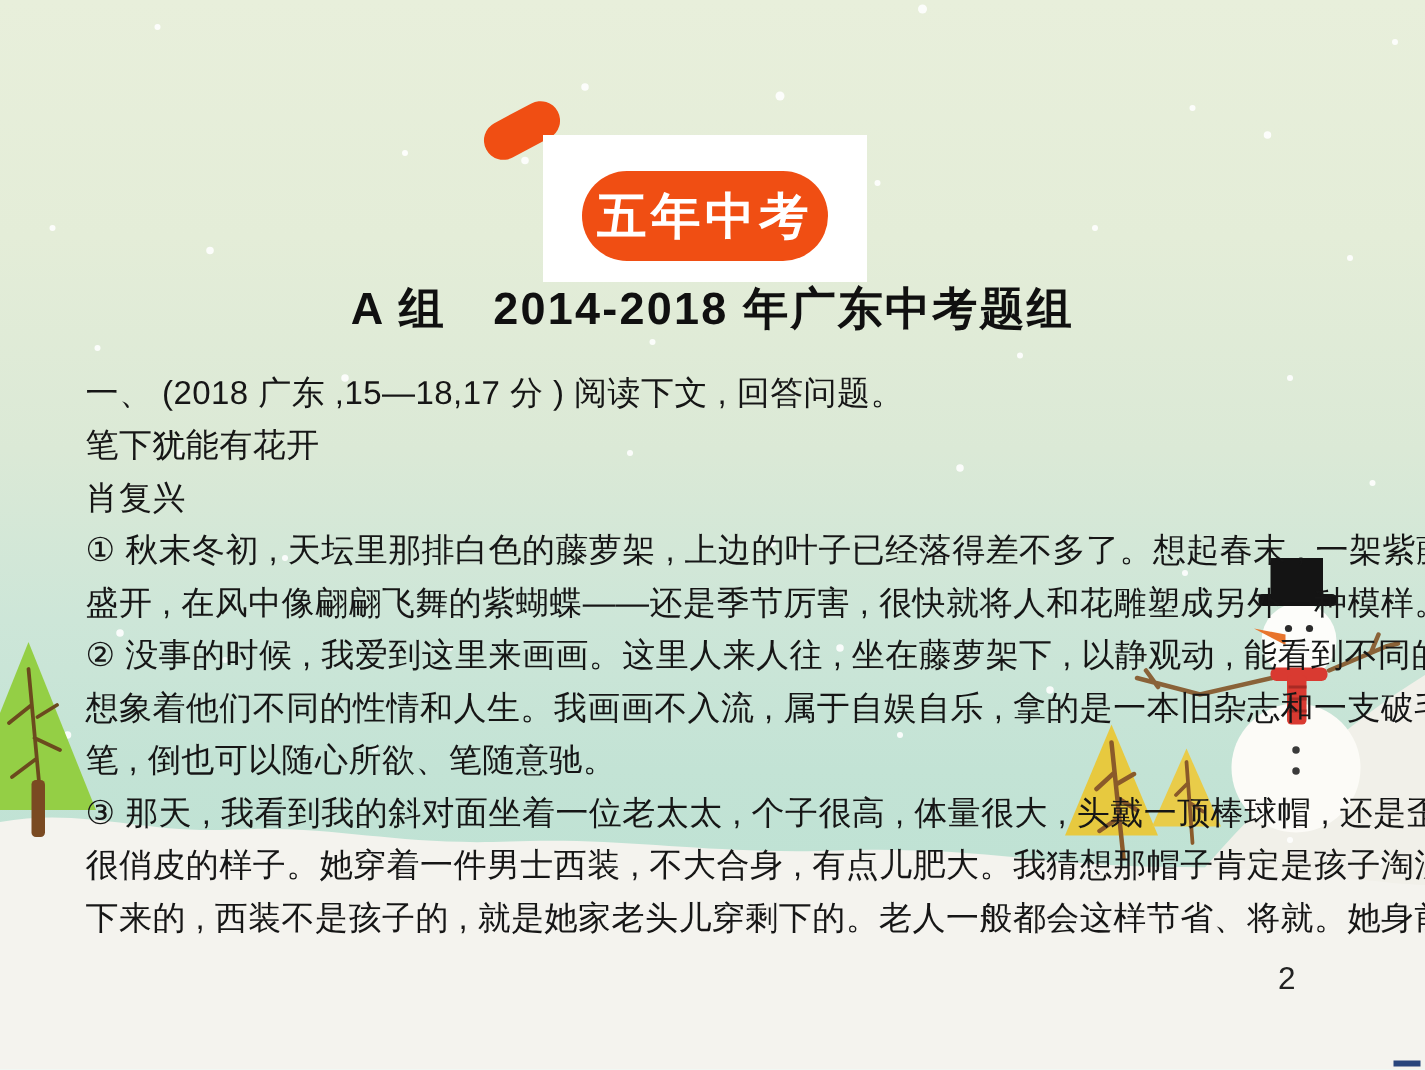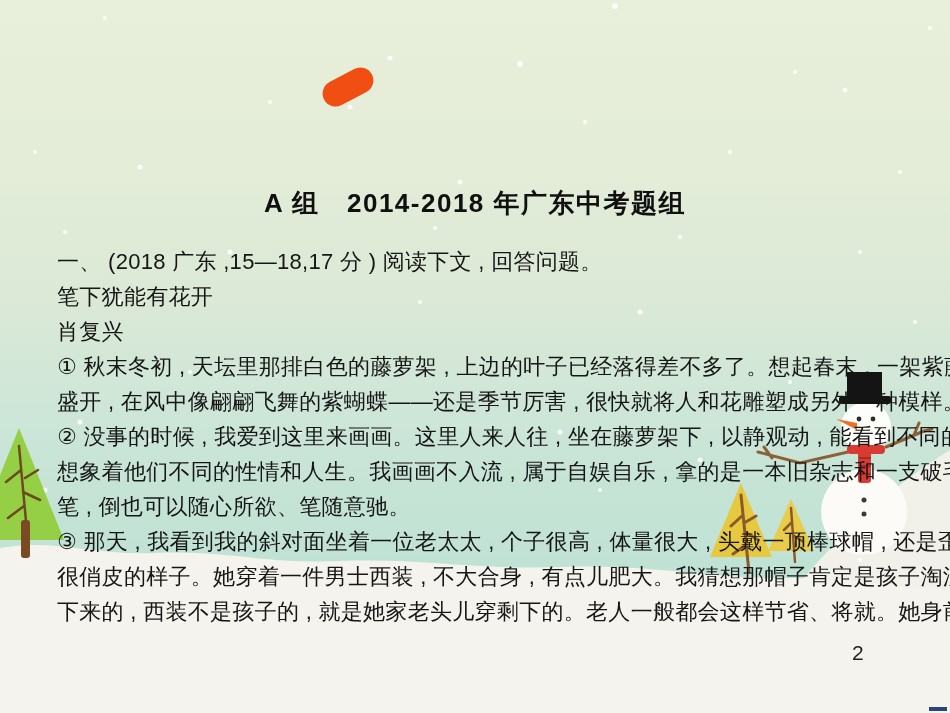--- a/index.html
+++ b/index.html
@@ -9,21 +9,21 @@
     background:linear-gradient(180deg,#e8efdb 0%,#e4edd8 22%,#dbe9d6 42%,#cde6d8 58%,#c3e3d5 72%,#bfe2d4 82%);
   }
   .decor{position:absolute;left:0;top:0;width:950px;height:713px;z-index:1;}
   .swoosh{position:absolute;left:321px;top:74px;width:54px;height:26px;background:#f04e13;
     border-radius:14px;transform:rotate(-28deg);z-index:2;}
   .badge-card{position:absolute;left:362px;top:90px;width:216px;height:98px;background:#ffffff;z-index:3;}
   .badge-pill{position:absolute;left:26px;top:24px;width:164px;height:60px;background:#f04e13;
     border-radius:32px;display:flex;align-items:center;justify-content:center;
     color:#ffffff;font-size:33px;font-weight:bold;letter-spacing:3px;}
   .page-title{position:absolute;left:0;top:186px;width:100%;text-align:center;z-index:4;
-    font-size:26px;font-weight:bold;color:#101010;letter-spacing:1.5px;}
+    font-size:30px;font-weight:bold;color:#101010;letter-spacing:1.5px;}
   .body-text{position:absolute;left:57px;top:244px;z-index:4;color:#161616;font-size:22px;}
   .body-line{height:35px;line-height:35px;white-space:nowrap;letter-spacing:0.3px;}
   .page-number{position:absolute;left:852px;top:641px;z-index:4;font-size:21px;color:#222222;}
   .bottom-accent{position:absolute;left:929px;top:707px;width:18px;height:4px;background:#29457c;z-index:5;}
 </style>
 </head>
 <body>
 
 <div class="slide">
 
@@ -117,20 +117,23 @@
       <rect x="858" y="450" width="13" height="33" rx="3" fill="#d93a31"></rect>
       <path d="M859,458 L871,458 M859,466 L871,466 M859,474 L871,474" stroke="#a82a24" stroke-width="2"></path>
 
       <circle cx="864" cy="500" r="2.5" fill="#3a3a3a"></circle>
       <circle cx="864" cy="514" r="2.5" fill="#3a3a3a"></circle>
     </g>
   </svg>
 
   <div class="swoosh"></div>
 
+  <div class="badge-card">
+    <div class="badge-pill">五年中考</div>
+  </div>
 
   <div class="page-title">A 组　2014-2018 年广东中考题组</div>
 
   <div class="body-text">
     <div class="body-line">一、 (2018 广东 ,15—18,17 分 ) 阅读下文 , 回答问题。</div>
     <div class="body-line">笔下犹能有花开</div>
     <div class="body-line">肖复兴</div>
     <div class="body-line">① 秋末冬初 , 天坛里那排白色的藤萝架 , 上边的叶子已经落得差不多了。想起春末 , 一架紫藤花</div>
     <div class="body-line">盛开 , 在风中像翩翩飞舞的紫蝴蝶——还是季节厉害 , 很快就将人和花雕塑成另外一种模样。</div>
     <div class="body-line">② 没事的时候 , 我爱到这里来画画。这里人来人往 , 坐在藤萝架下 , 以静观动 , 能看到不同的人 ,</div>

